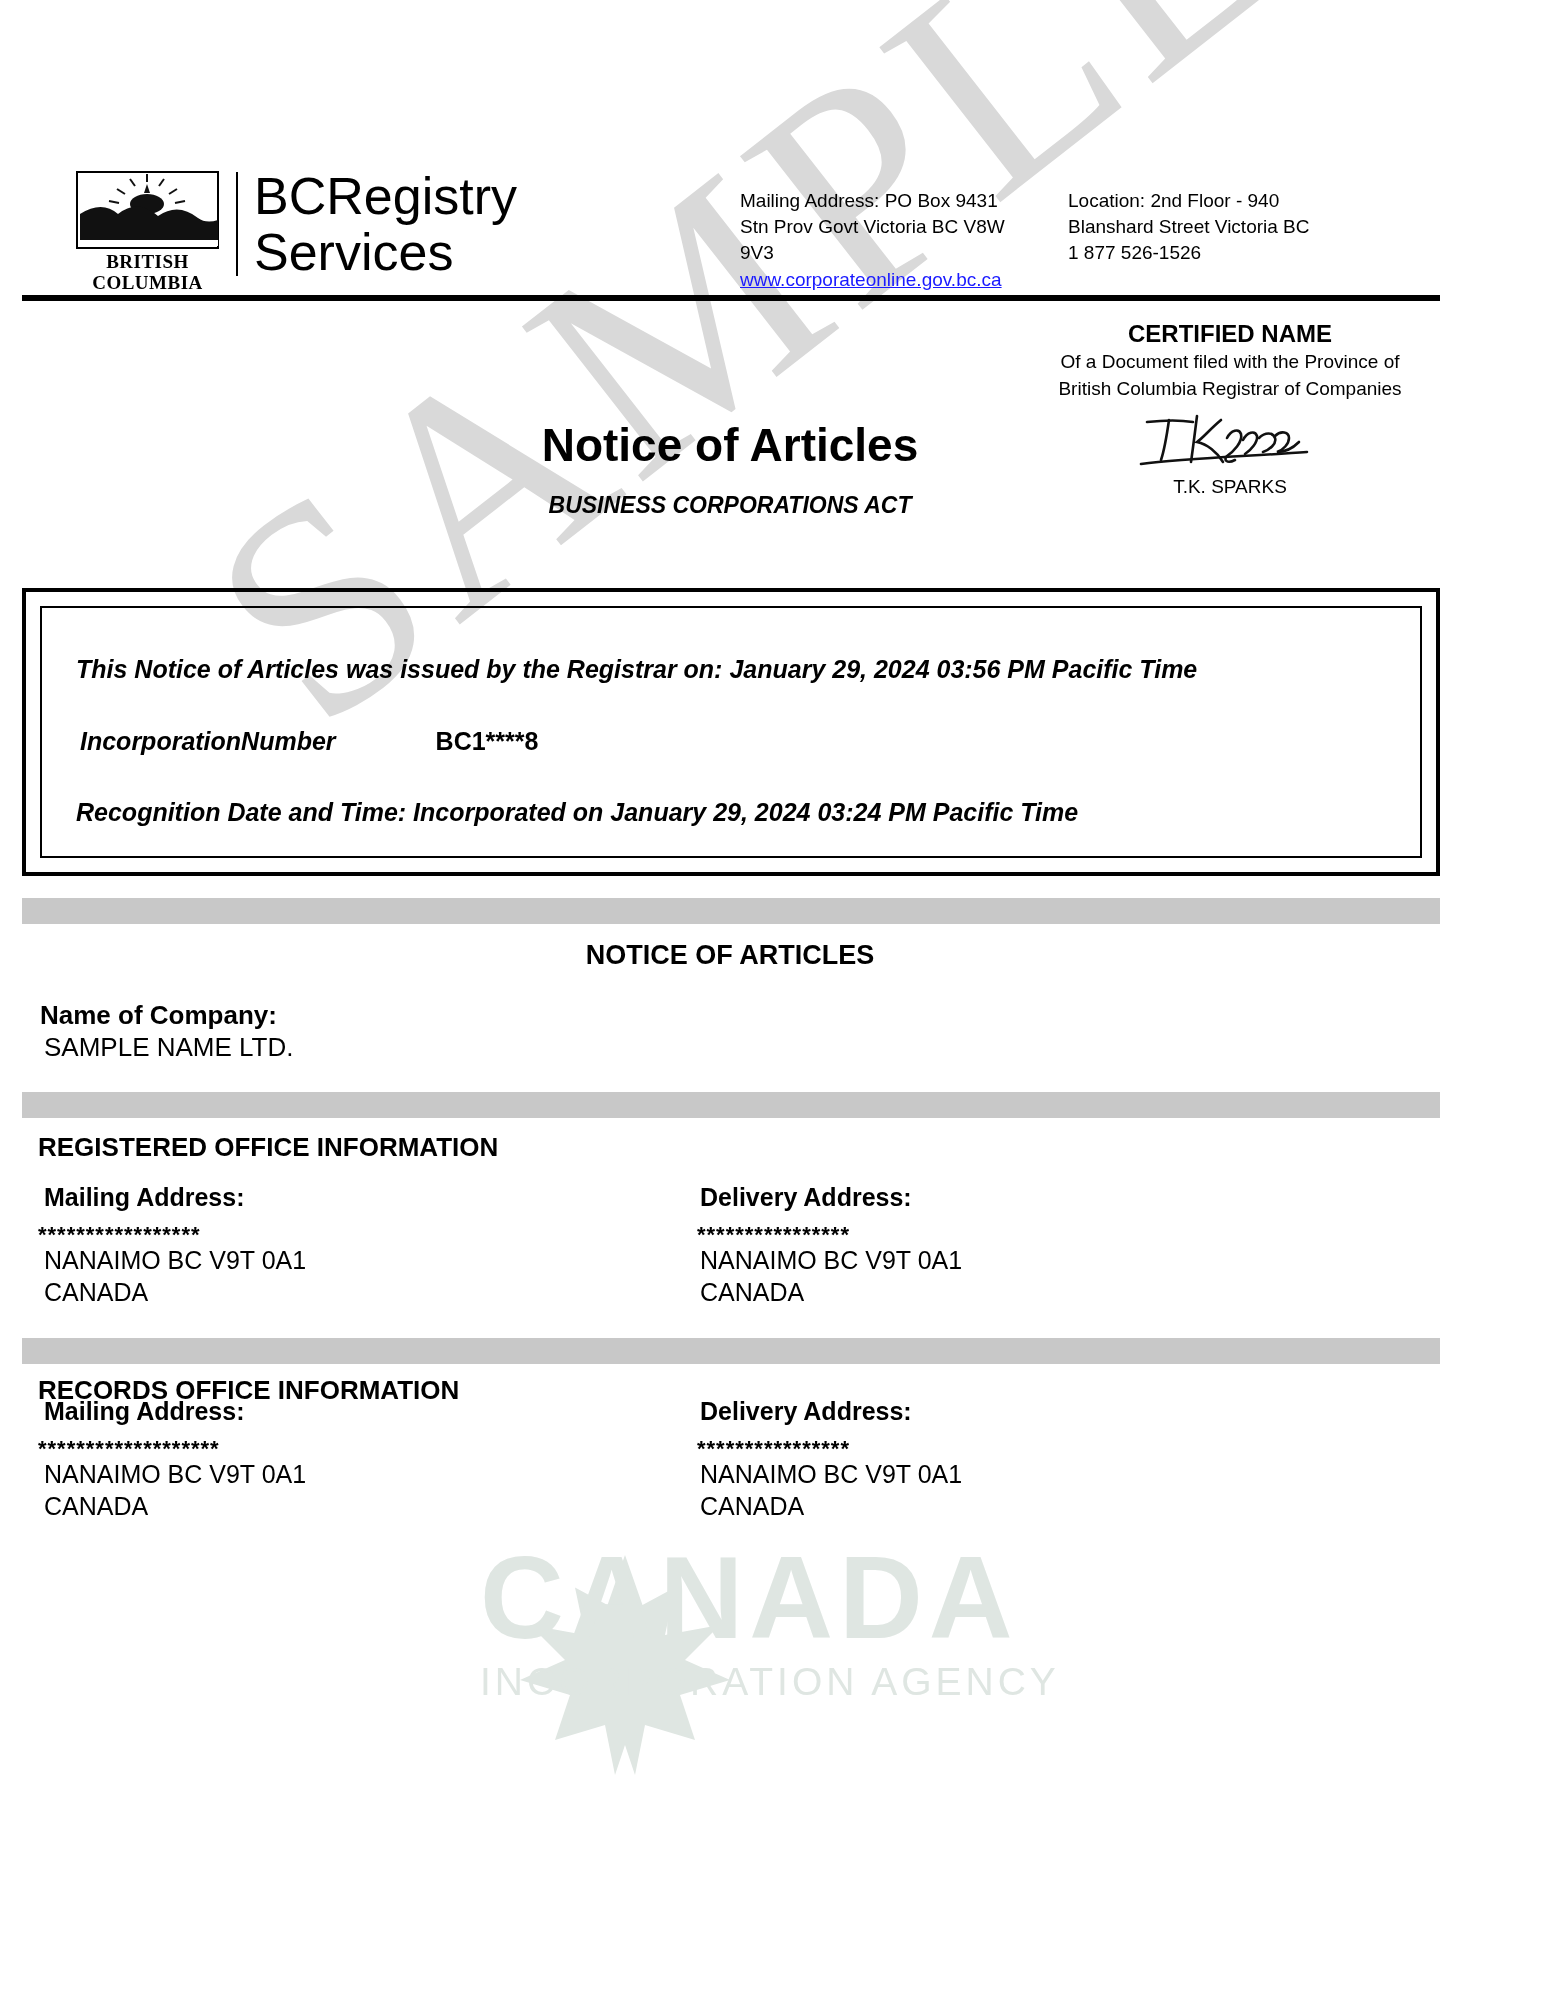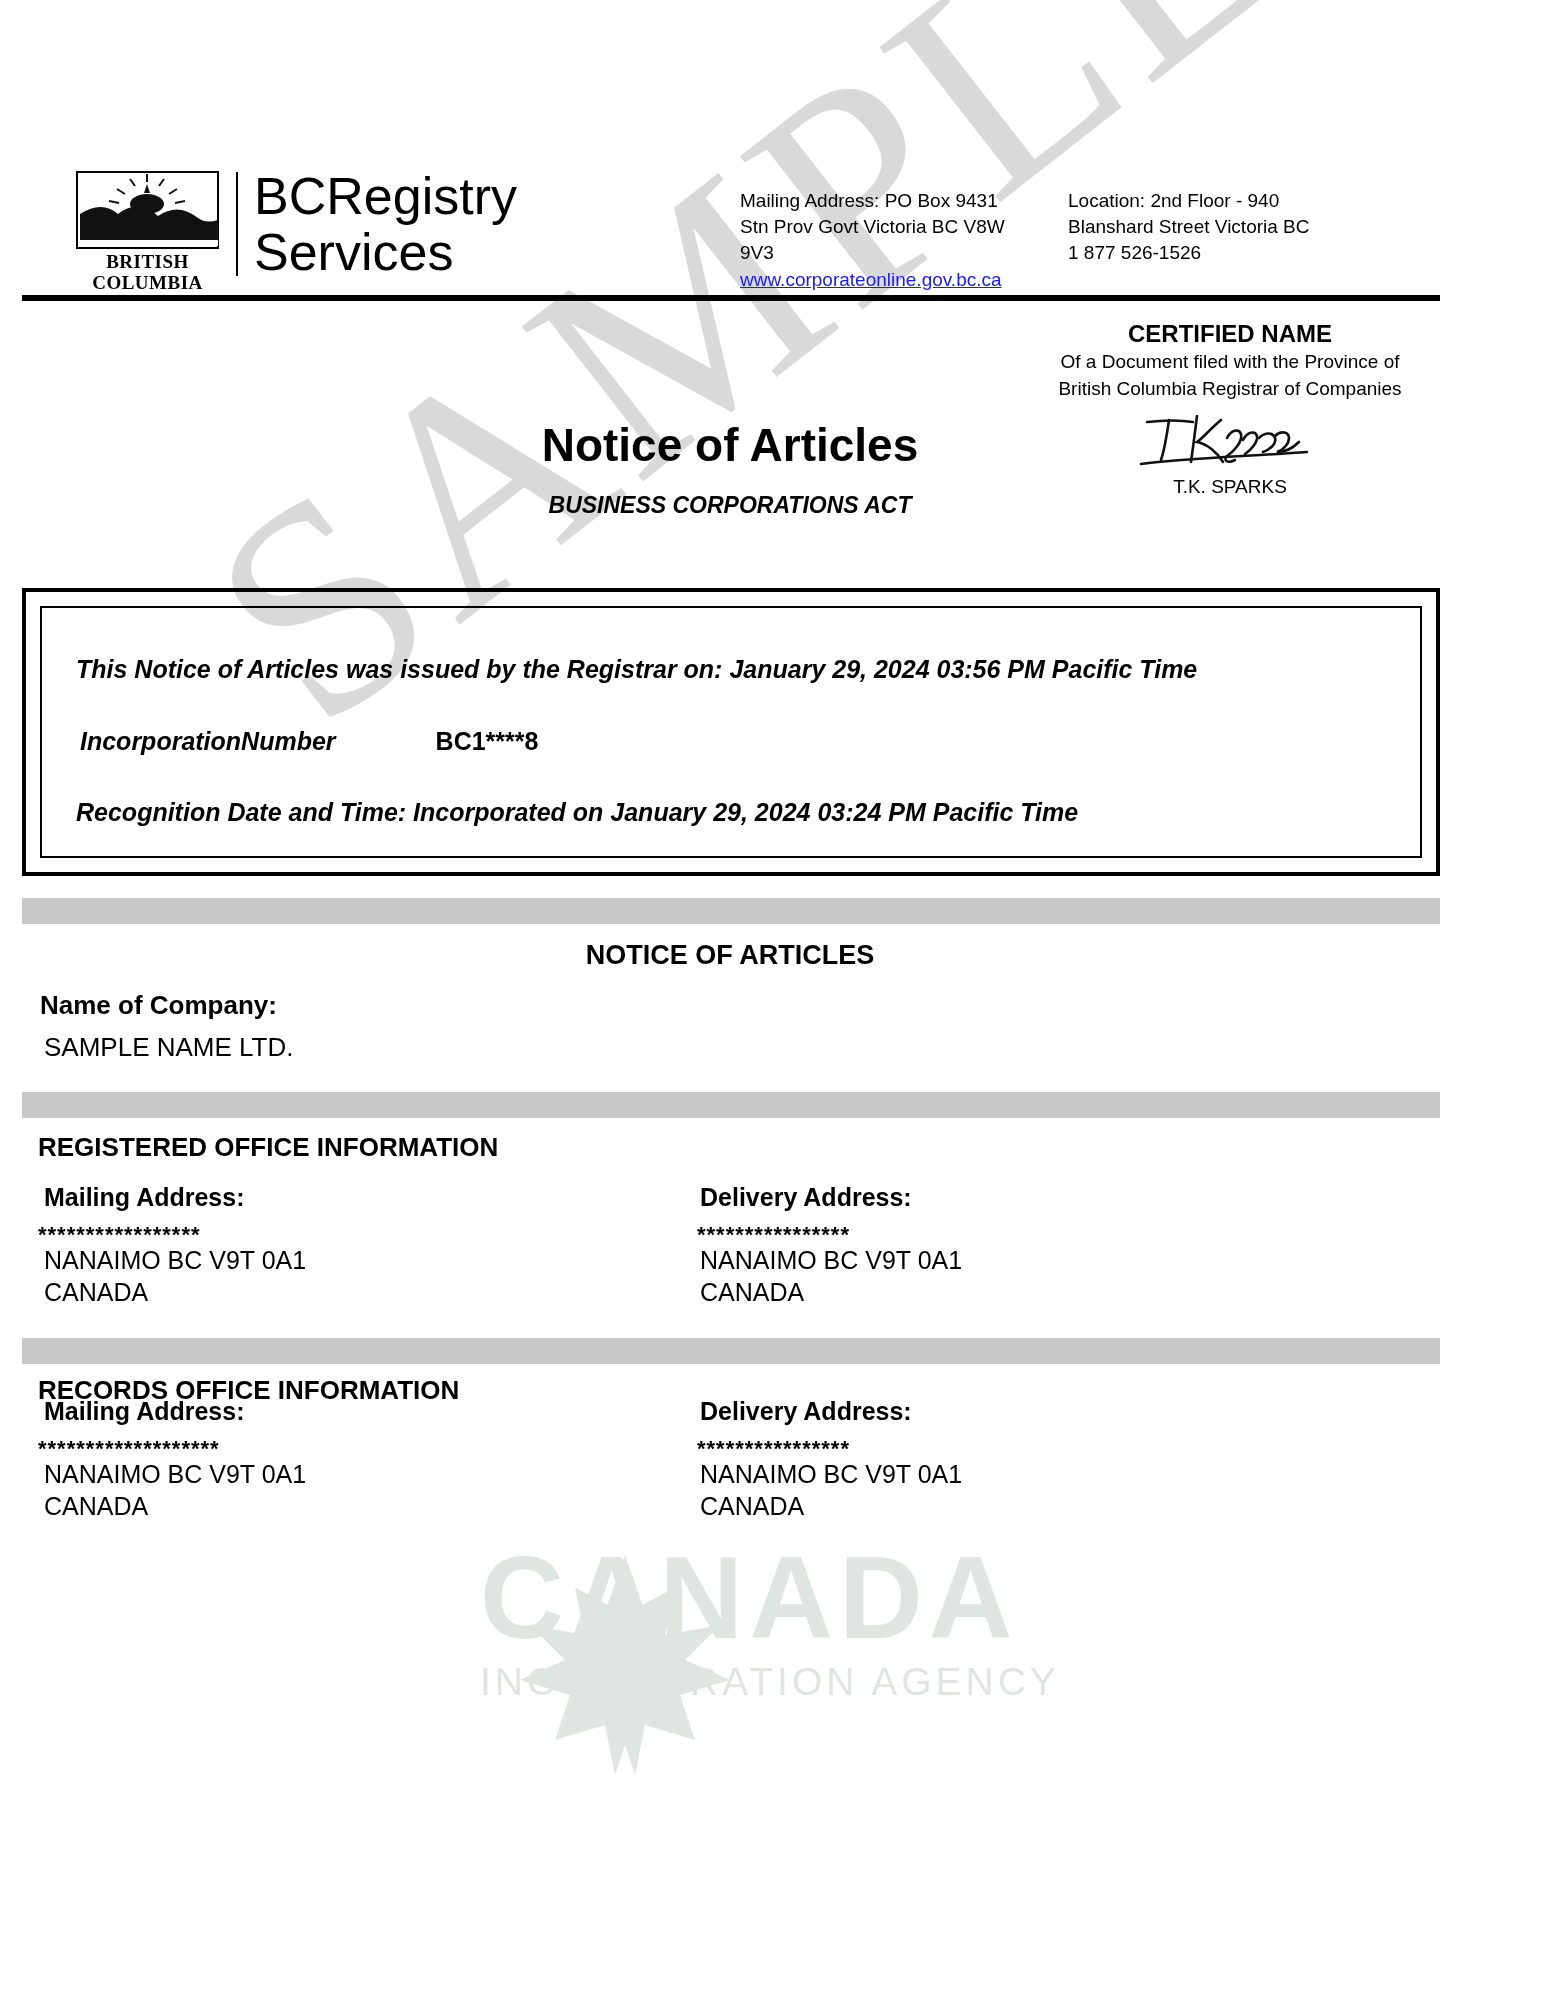--- a/index.html
+++ b/index.html
@@ -222,20 +222,21 @@
     width: 1460px;
     text-align: center;
     font-size: 27px;
     font-weight: 700;
   }
   .section-center.noa { top: 940px; }
 
   .lbl {
     position: absolute;
     font-weight: 700;
+    margin-top: 10px;
   }
   .name-of-company { left: 40px; top: 990px; font-size: 26px; }
   .company-value { position: absolute; left: 44px; top: 1032px; font-size: 26px; }
 
   .sec-head { position: absolute; font-size: 26px; font-weight: 700; }
   .sec-head.reg { left: 38px; top: 1132px; }
   .sec-head.rec { left: 38px; top: 1375px; }
 
   .addr-label { position: absolute; font-size: 25px; font-weight: 700; }
   .addr-stars { position: absolute; font-size: 22px; font-weight: 700; letter-spacing: 1px; }

